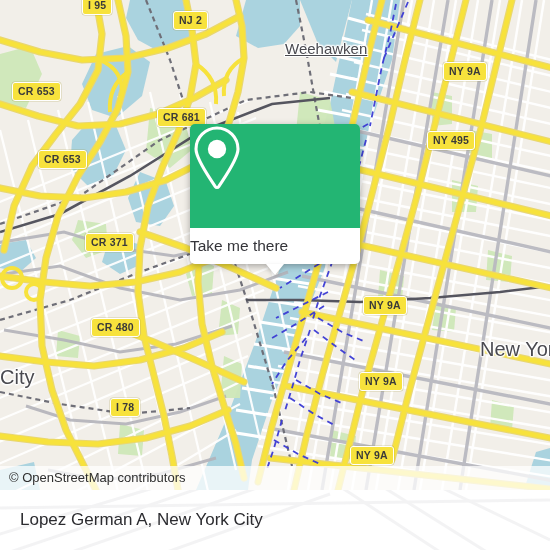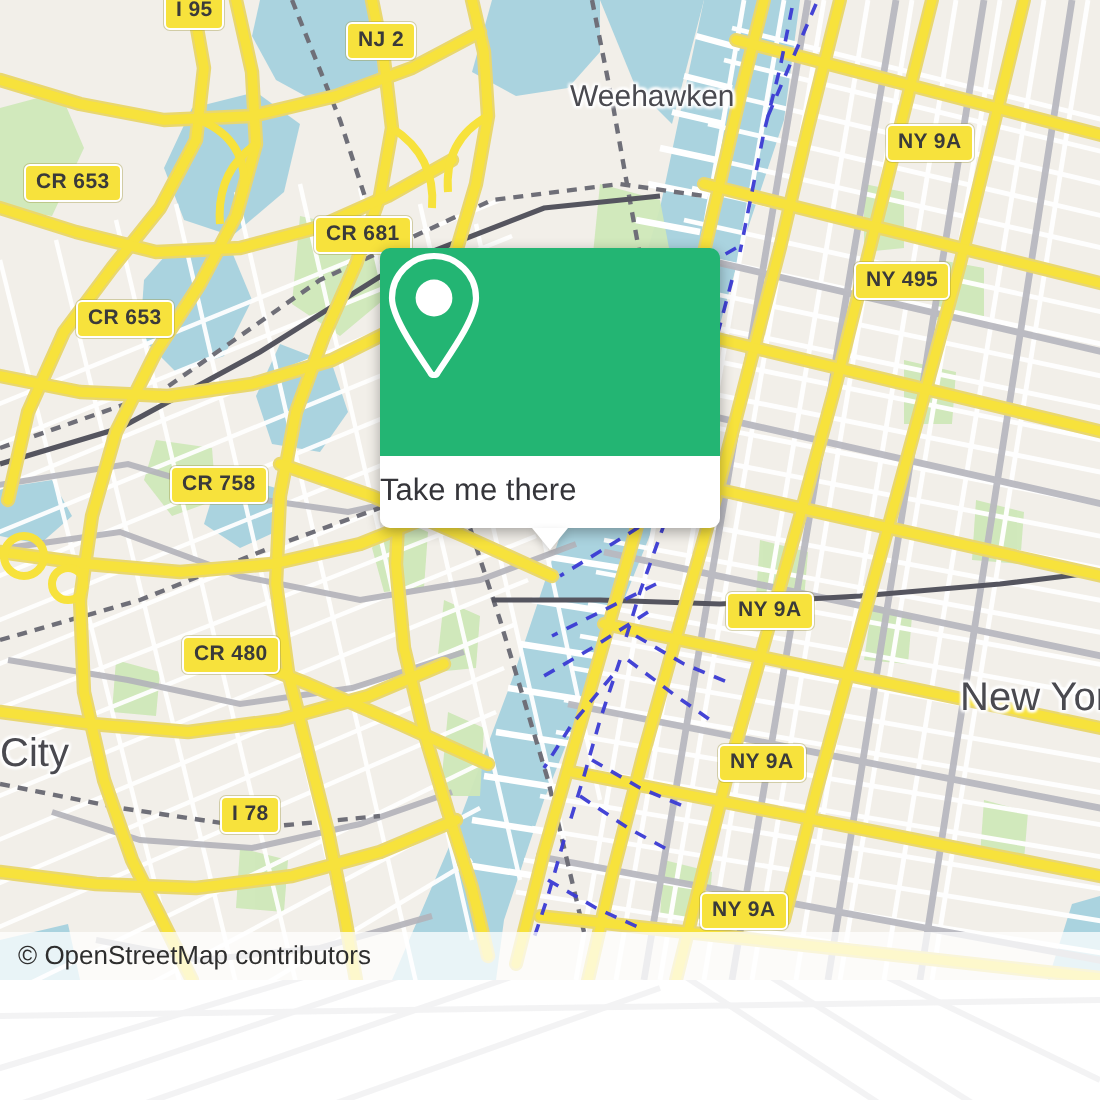--- a/index.html
+++ b/index.html
@@ -36,21 +36,21 @@
   
   .place{
     position:absolute;
     color:#4a4a50;
     white-space:nowrap;
     text-shadow:
        1px 0 1.5px #fff,-1px 0 1.5px #fff,0 1px 1.5px #fff,0 -1px 1.5px #fff,
        1px 1px 1.5px #fff,-1px -1px 1.5px #fff,1px -1px 1.5px #fff,-1px 1px 1.5px #fff;
     font-family:"Liberation Sans","DejaVu Sans",sans-serif;
   }
-  .place.town{font-size:15px;}
+  .place.town{font-size:15px;text-decoration:underline;}
   .place.city{font-size:20px;}
 
   
   .attrib-strip{
     position:absolute;left:0;top:466px;width:550px;height:24px;
     background:rgba(255,255,255,.74);
   }
   .attrib{
     position:absolute;left:9px;top:470px;
     font-size:13px;color:#2e2e2e;white-space:nowrap;
@@ -387,21 +387,21 @@
     </svg>
 
     <div>
       <div class="shield" style="left:82px;top:-4px">I 95</div>
       <div class="shield" style="left:173px;top:11px">NJ 2</div>
       <div class="shield" style="left:12px;top:82px">CR 653</div>
       <div class="shield" style="left:157px;top:108px">CR 681</div>
       <div class="shield" style="left:443px;top:62px">NY 9A</div>
       <div class="shield" style="left:427px;top:131px">NY 495</div>
       <div class="shield" style="left:38px;top:150px">CR 653</div>
-      <div class="shield" style="left:85px;top:233px">CR 758</div>
+      <div class="shield" style="left:85px;top:233px">CR 371</div>
       <div class="shield" style="left:363px;top:296px">NY 9A</div>
       <div class="shield" style="left:91px;top:318px">CR 480</div>
       <div class="shield" style="left:359px;top:372px">NY 9A</div>
       <div class="shield" style="left:110px;top:398px">I 78</div>
       <div class="shield" style="left:350px;top:446px">NY 9A</div>
     </div>
 
     <div>
       <div class="place town" style="left:285px;top:40px">Weehawken</div>
       <div class="place city" style="left:0px;top:366px">City</div>
@@ -434,15 +434,16 @@
         <path d="M-20 50 L180 -10"></path>
         <path d="M10 62 L230 -12"></path>
         <path d="M60 66 L280 -10"></path>
         <path d="M150 68 L330 4"></path>
         <path d="M330 -10 L440 62"></path>
         <path d="M372 -10 L490 64"></path>
         <path d="M430 -8 L550 50"></path>
         <path d="M0 18 L550 10"></path>
       </g>
     </svg>
+    <div class="footer-title">Lopez German A, New York City</div>
   </div>
 
 </div>
 
 </body></html>

